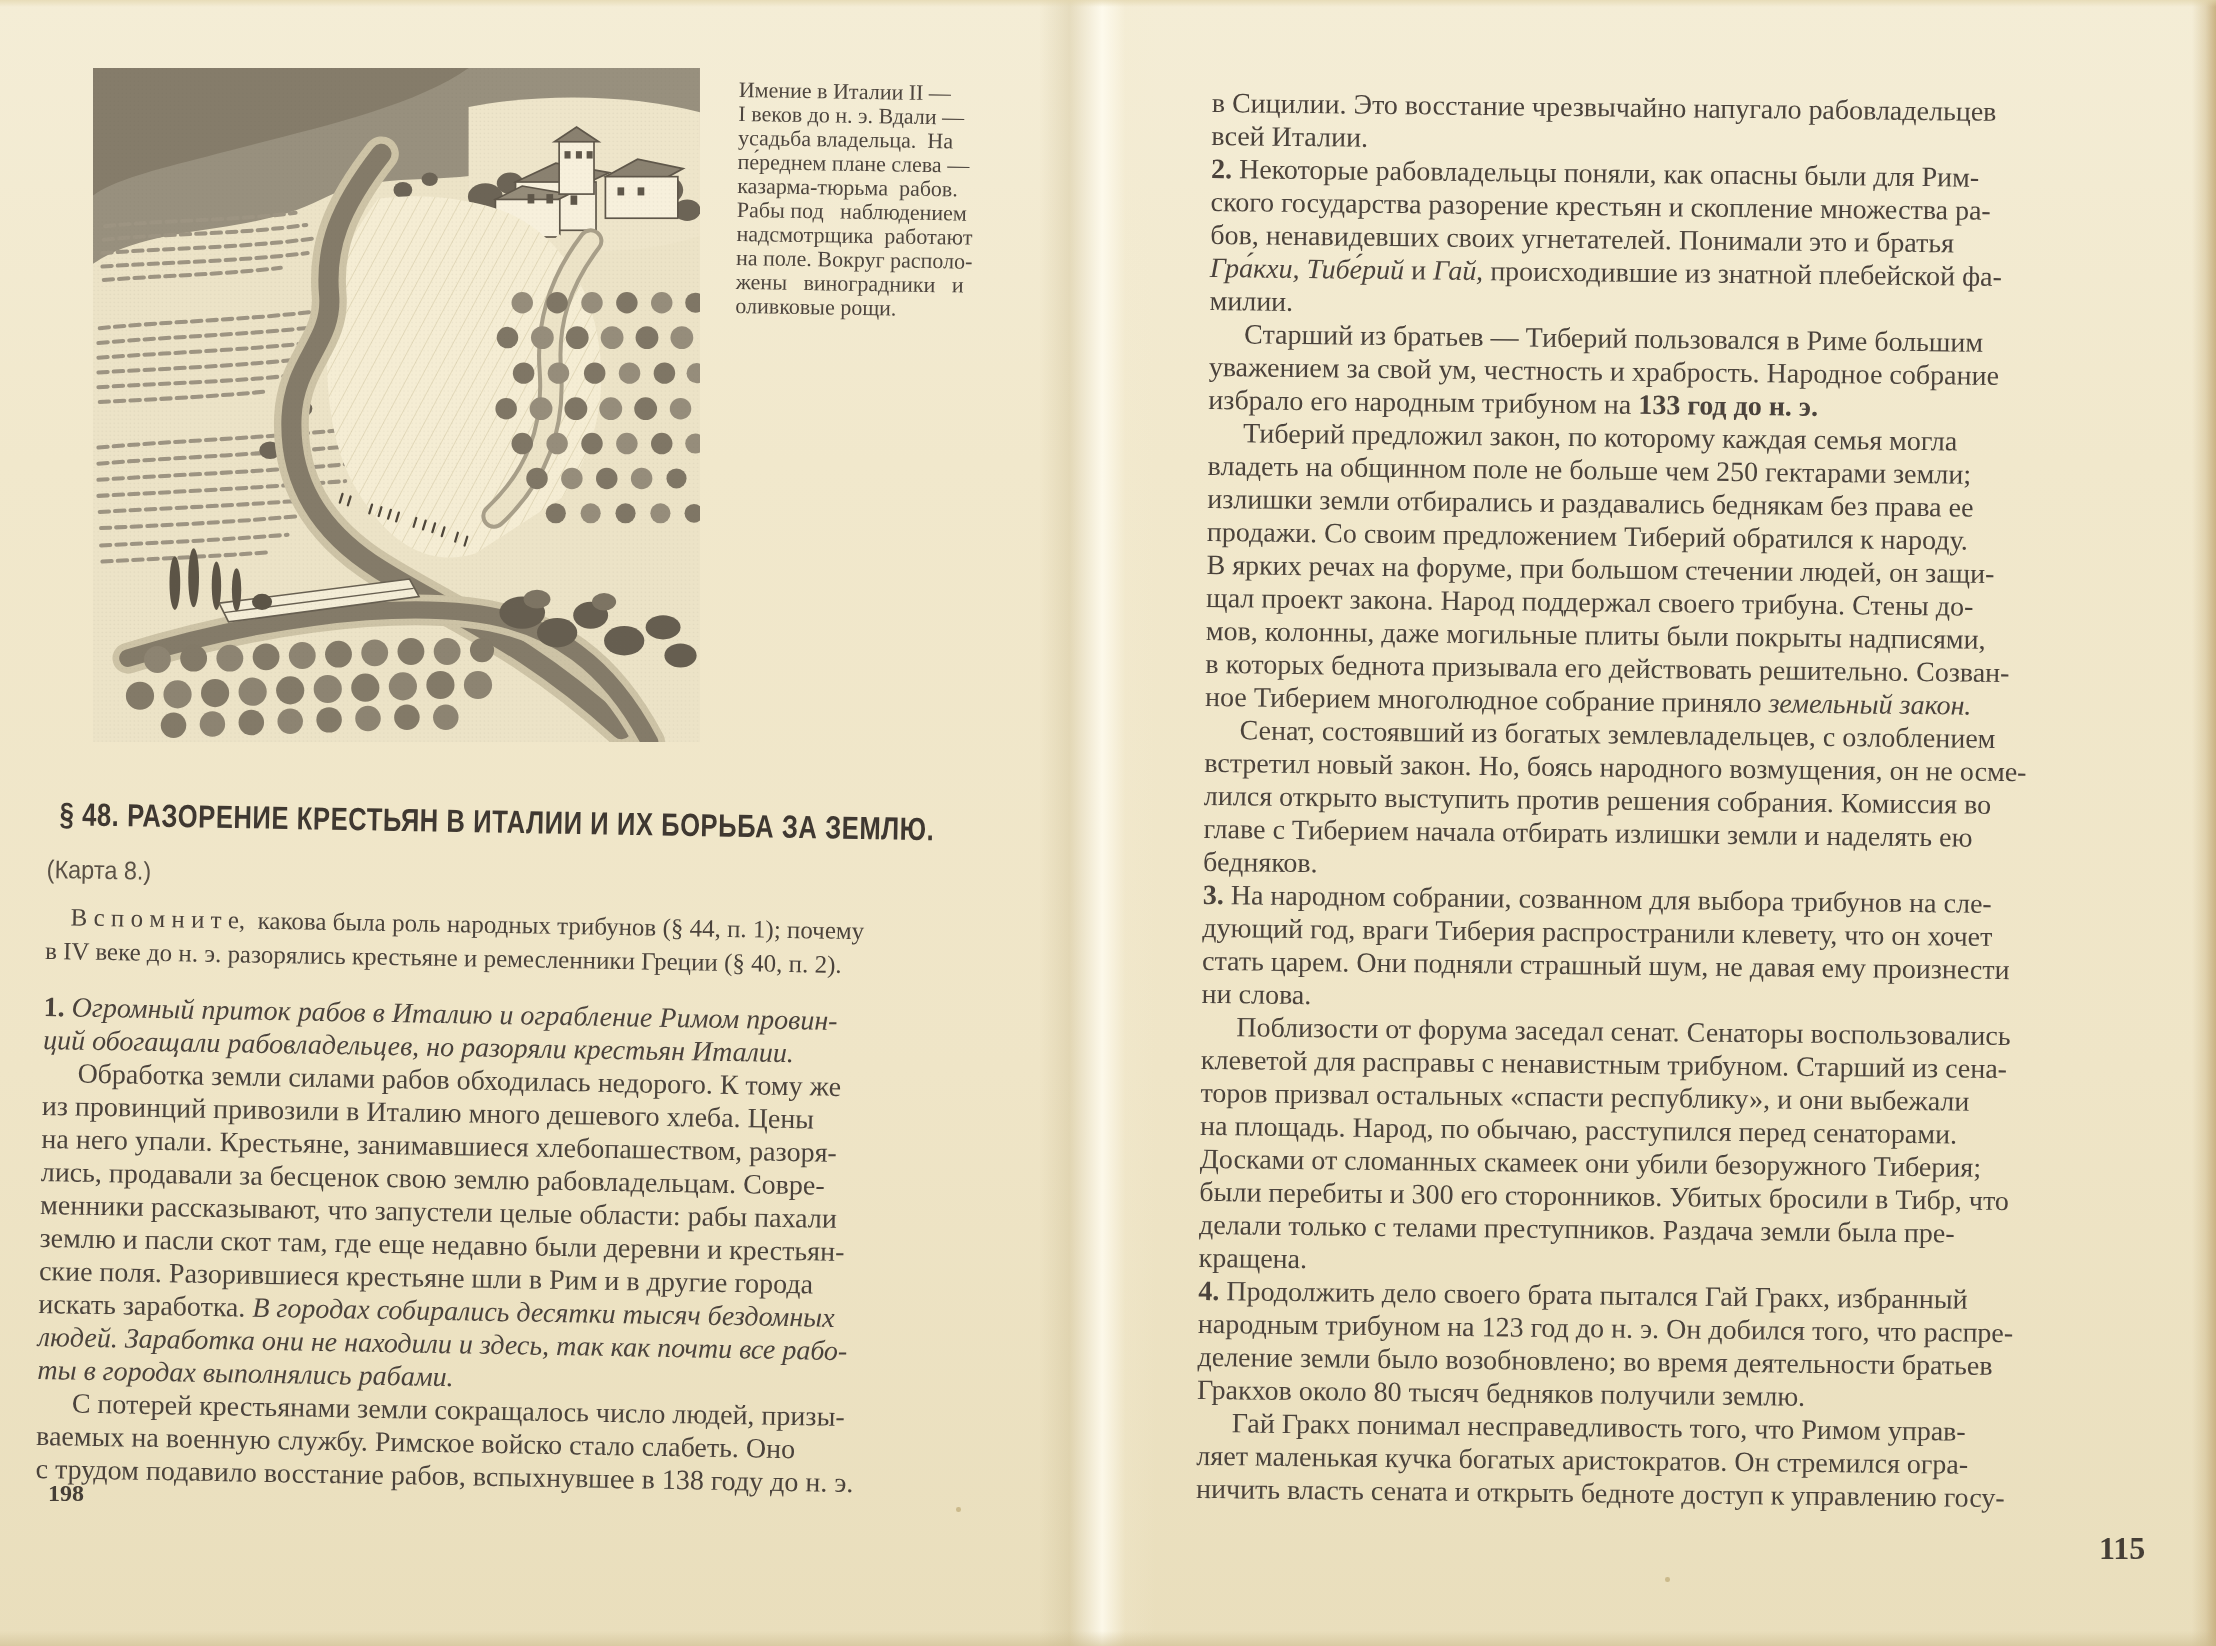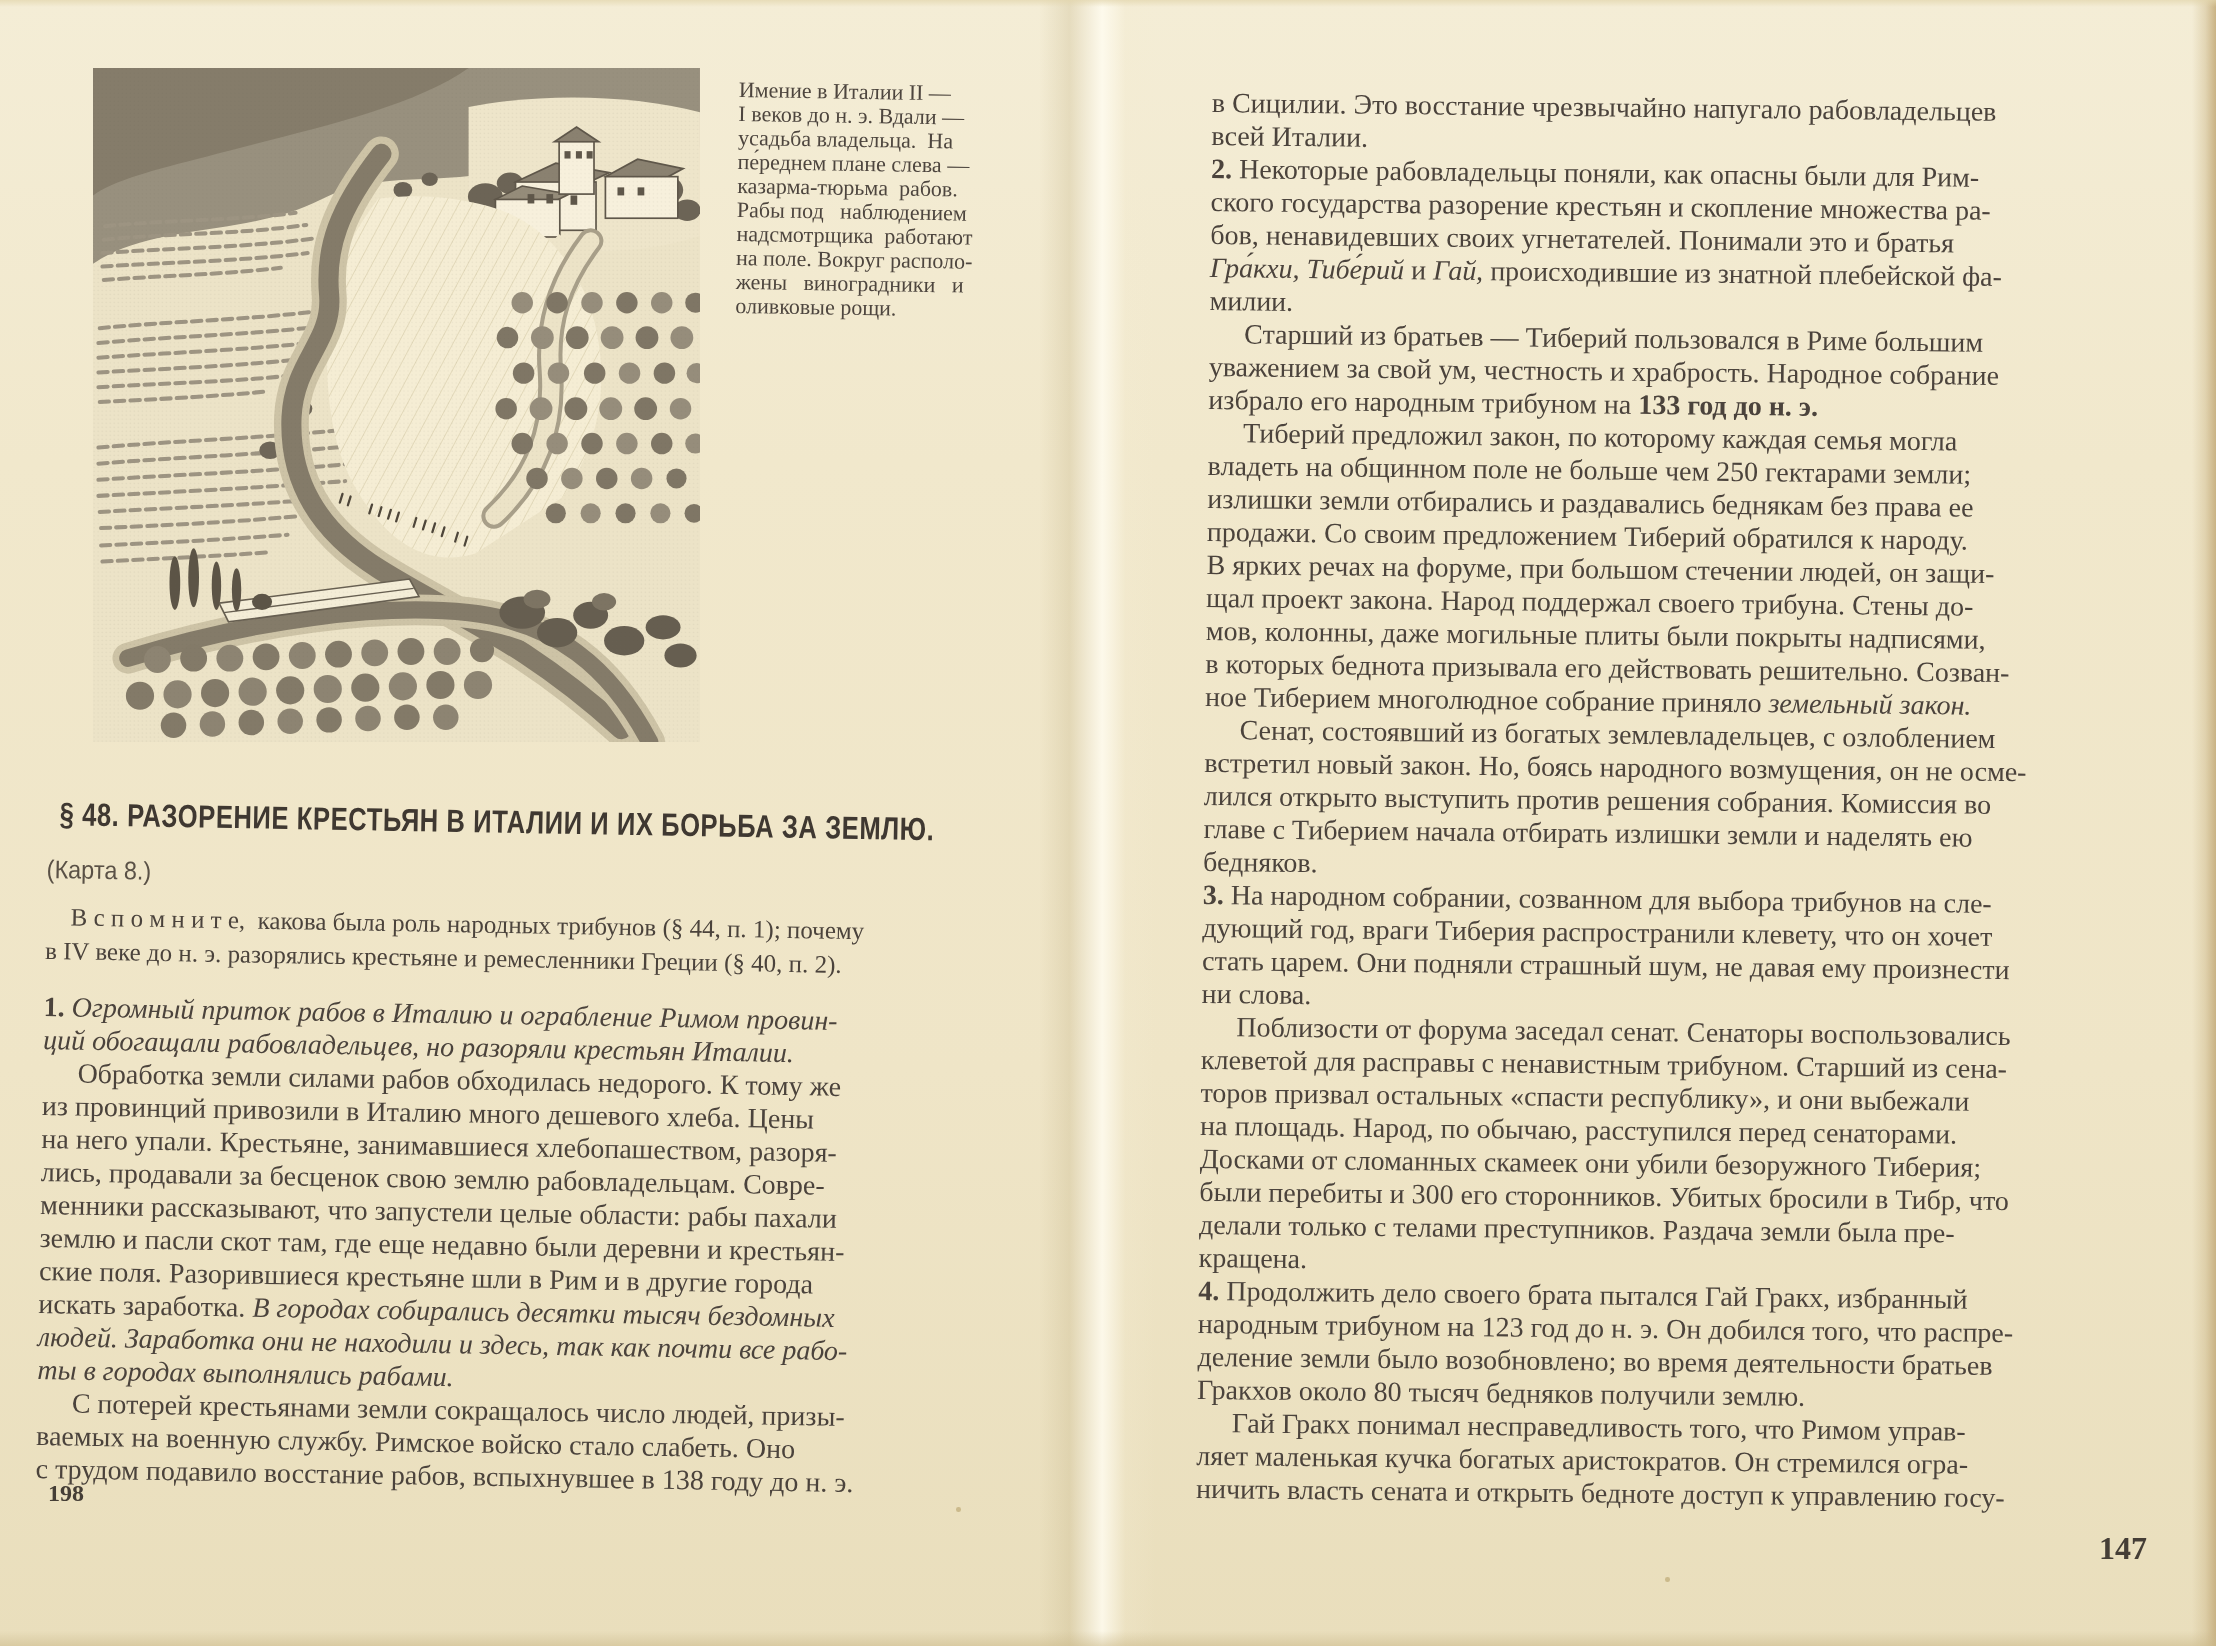--- a/index.html
+++ b/index.html
@@ -326,21 +326,21 @@
 кращена.
 </span><span class="seg-b">4. </span><span class="seg-n">Продолжить дело своего брата пытался Гай Гракх, избранный
 народным трибуном на 123 год до н. э. Он добился того, что распре-
 деление земли было возобновлено; во время деятельности братьев
 Гракхов около 80 тысяч бедняков получили землю.
      Гай Гракх понимал несправедливость того, что Римом управ-
 ляет маленькая кучка богатых аристократов. Он стремился огра-
 ничить власть сената и открыть бедноте доступ к управлению госу-</span></div>
 
   <div class="abs" id="page-num-left">198</div>
-  <div class="abs" id="page-num-right">147</div>
+  <div class="abs" id="page-num-right">115</div>
 
   <div class="abs spine"></div>
   <div class="abs edge-right"></div>
   <div class="abs edge-bottom"></div>
   <div class="abs edge-top"></div>
   <div class="abs speck" style="left:956px;top:1507px"></div>
   <div class="abs speck" style="left:1665px;top:1577px"></div>
 
 </div>
 

